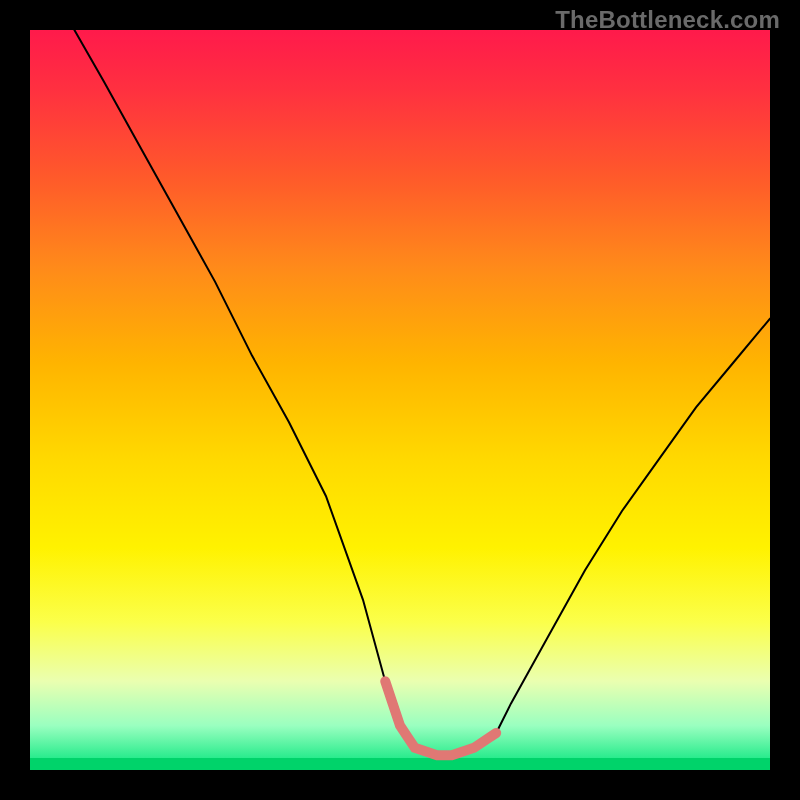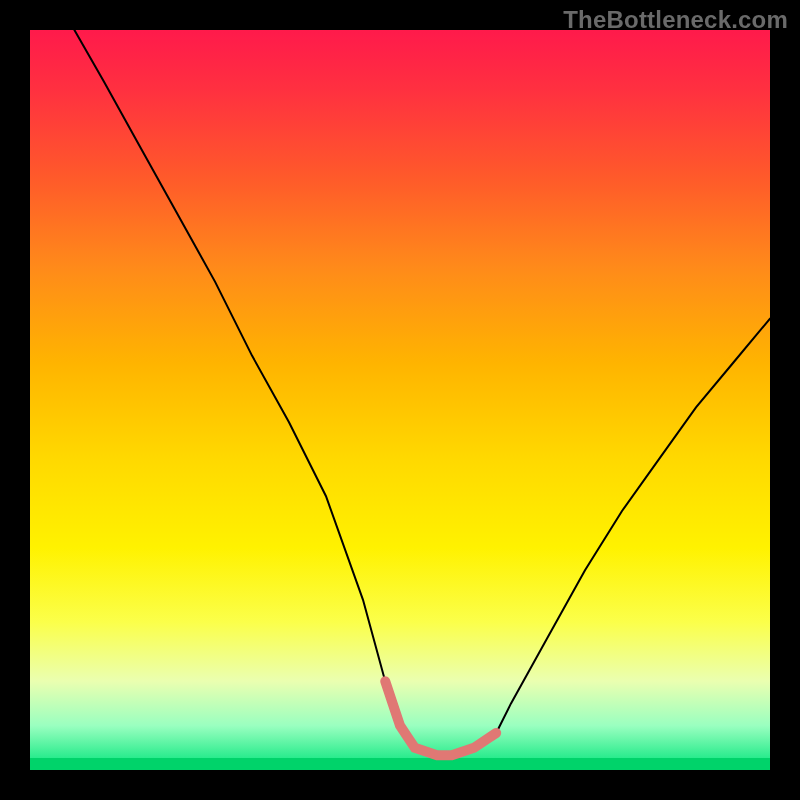--- a/index.html
+++ b/index.html
@@ -40,21 +40,21 @@
   svg.curve {
     position: absolute;
     inset: 0;
     width: 100%;
     height: 100%;
     pointer-events: none;
   }
   .watermark {
     position: absolute;
     top: 6px;
-    right: 12px;
+    right: 20px;
     font-family: Arial, Helvetica, sans-serif;
     font-size: 24px;
     font-weight: 600;
     color: #6a6a6a;
     letter-spacing: 0.2px;
     user-select: none;
   }
 </style>
 </head>
 <body>

